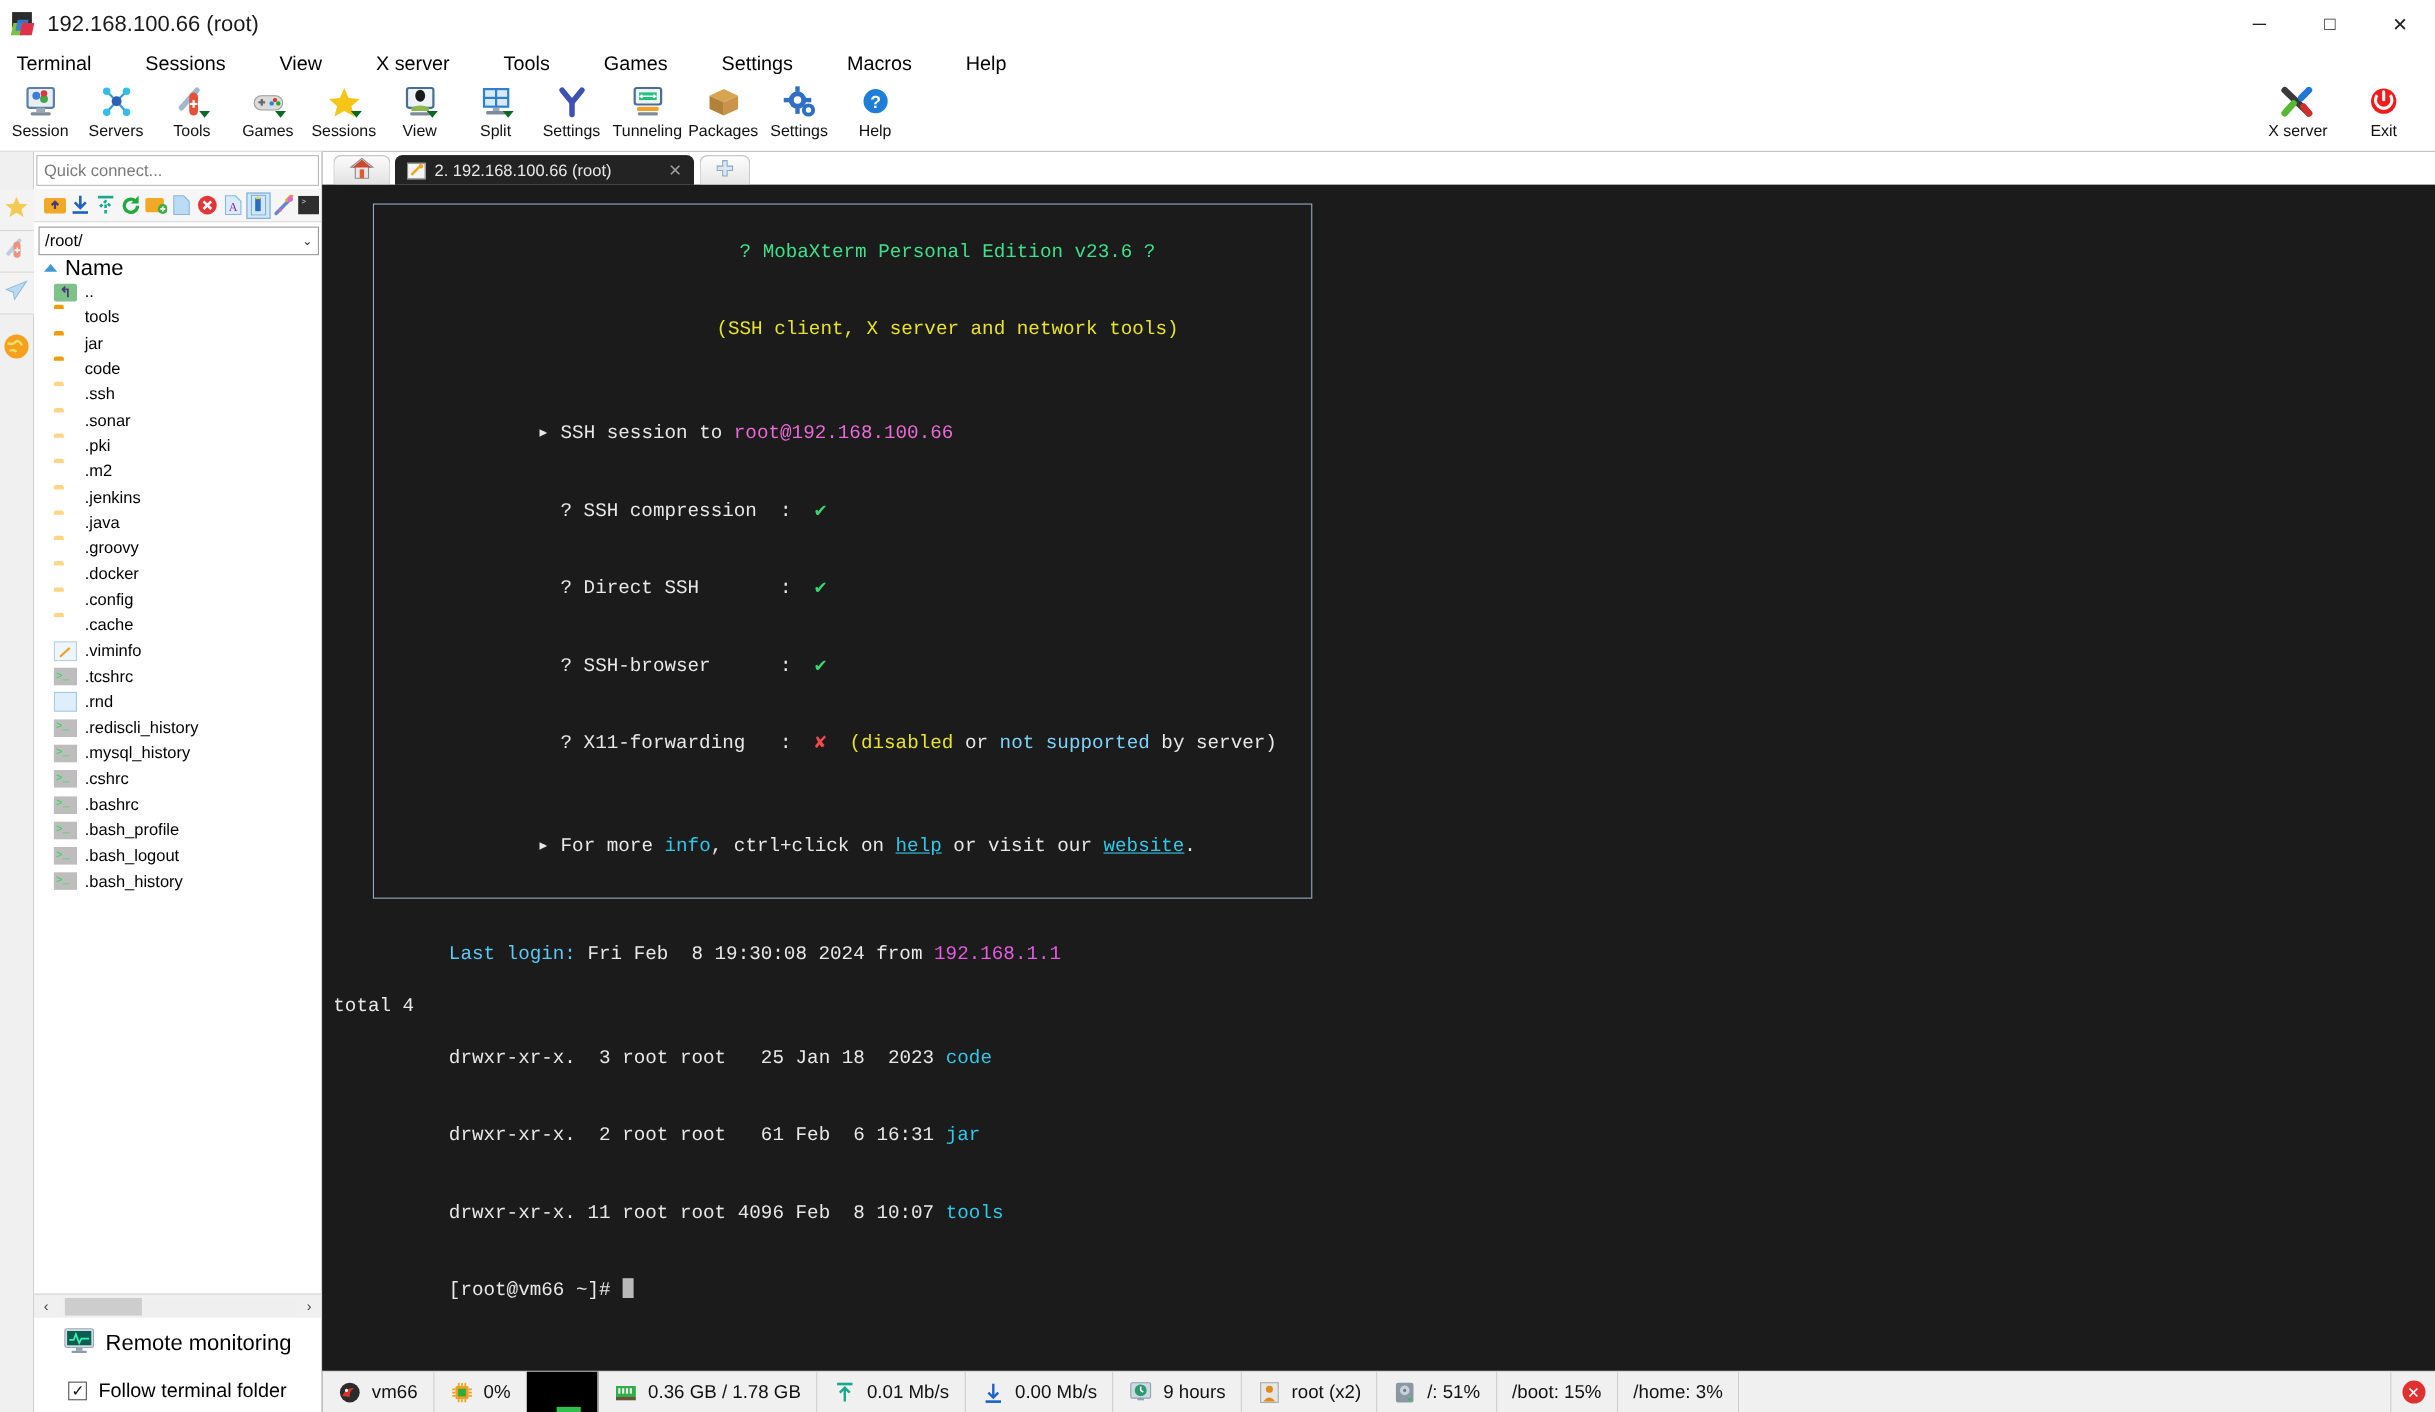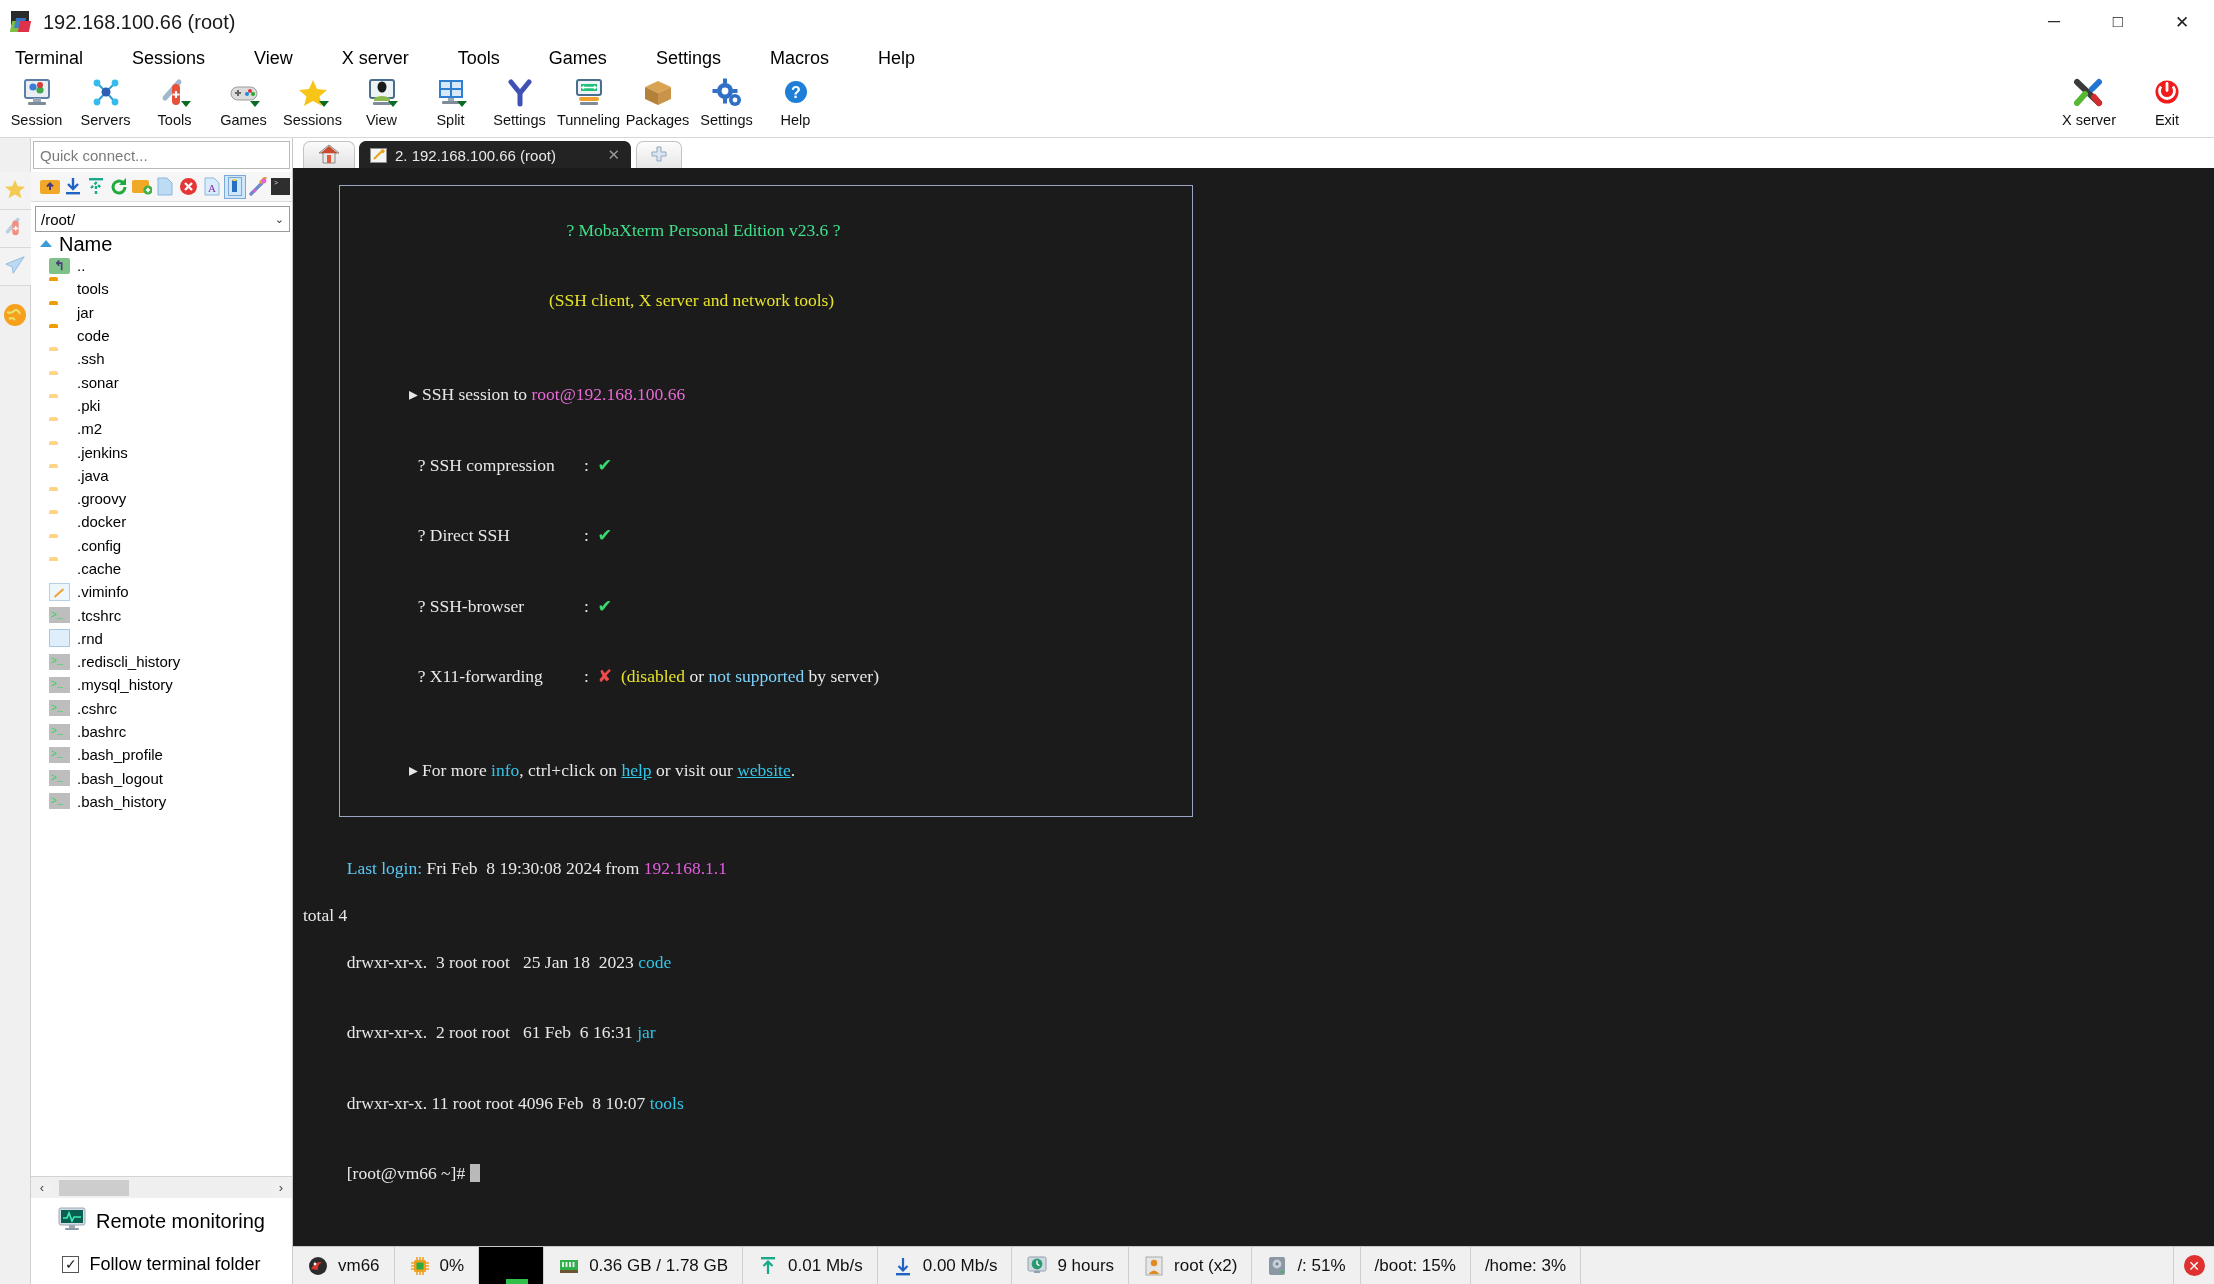--- a/index.html
+++ b/index.html
@@ -114,21 +114,21 @@
               background: linear-gradient(#fbfbfb,#e2e2e2); border: 1px solid #c3c3c3; border-bottom: none;}
   .tab.active { background: #232323; color: #e8e8e8; min-width: 272px; margin-left: 4px;
                 border: 1px solid #232323; border-bottom: none; }
   .tab.newtab { width: 46px; justify-content: center; background: linear-gradient(#fdfdfd,#e6e6e6);
                 border: 1px solid #c3c3c3; border-bottom: none; margin-left: 5px; }
   .tab .tabclose { margin-left: auto; font-size: 15px; color: #9a9a9a; padding-left: 14px; }
   .tab .keyico { width: 17px; height: 15px; background: #f5f5f5; border: 1px solid #8d8d8d;
                  display: flex; align-items: center; justify-content: center; font-size: 11px; }
 
   .termbody { flex: 1 1 auto; background: #1b1b1b; padding: 12px 0 0 6px;
-              font-family: Liberation Serif, serif;
+              font-family: Liberation Mono, monospace;
               font-size: 17.5px; line-height: 23.5px; color: #e8e8e8; overflow: hidden; position: relative; }
   .banner { border: 1px solid #9aa7c4; margin: 5px 0 0 40px; width: 854px; padding: 9px 0 10px 0; }
   .bline { white-space: pre; padding-left: 12px; }
   .c-green { color: #3fe08a; }
   .c-yellow { color: #e7e32a; }
   .c-white { color: #e8e8e8; }
   .c-pink { color: #e96ad6; }
   .c-magenta { color: #e45ce0; }
   .c-cyan { color: #31c7e8; }
   .c-red { color: #7dd3fc; }

